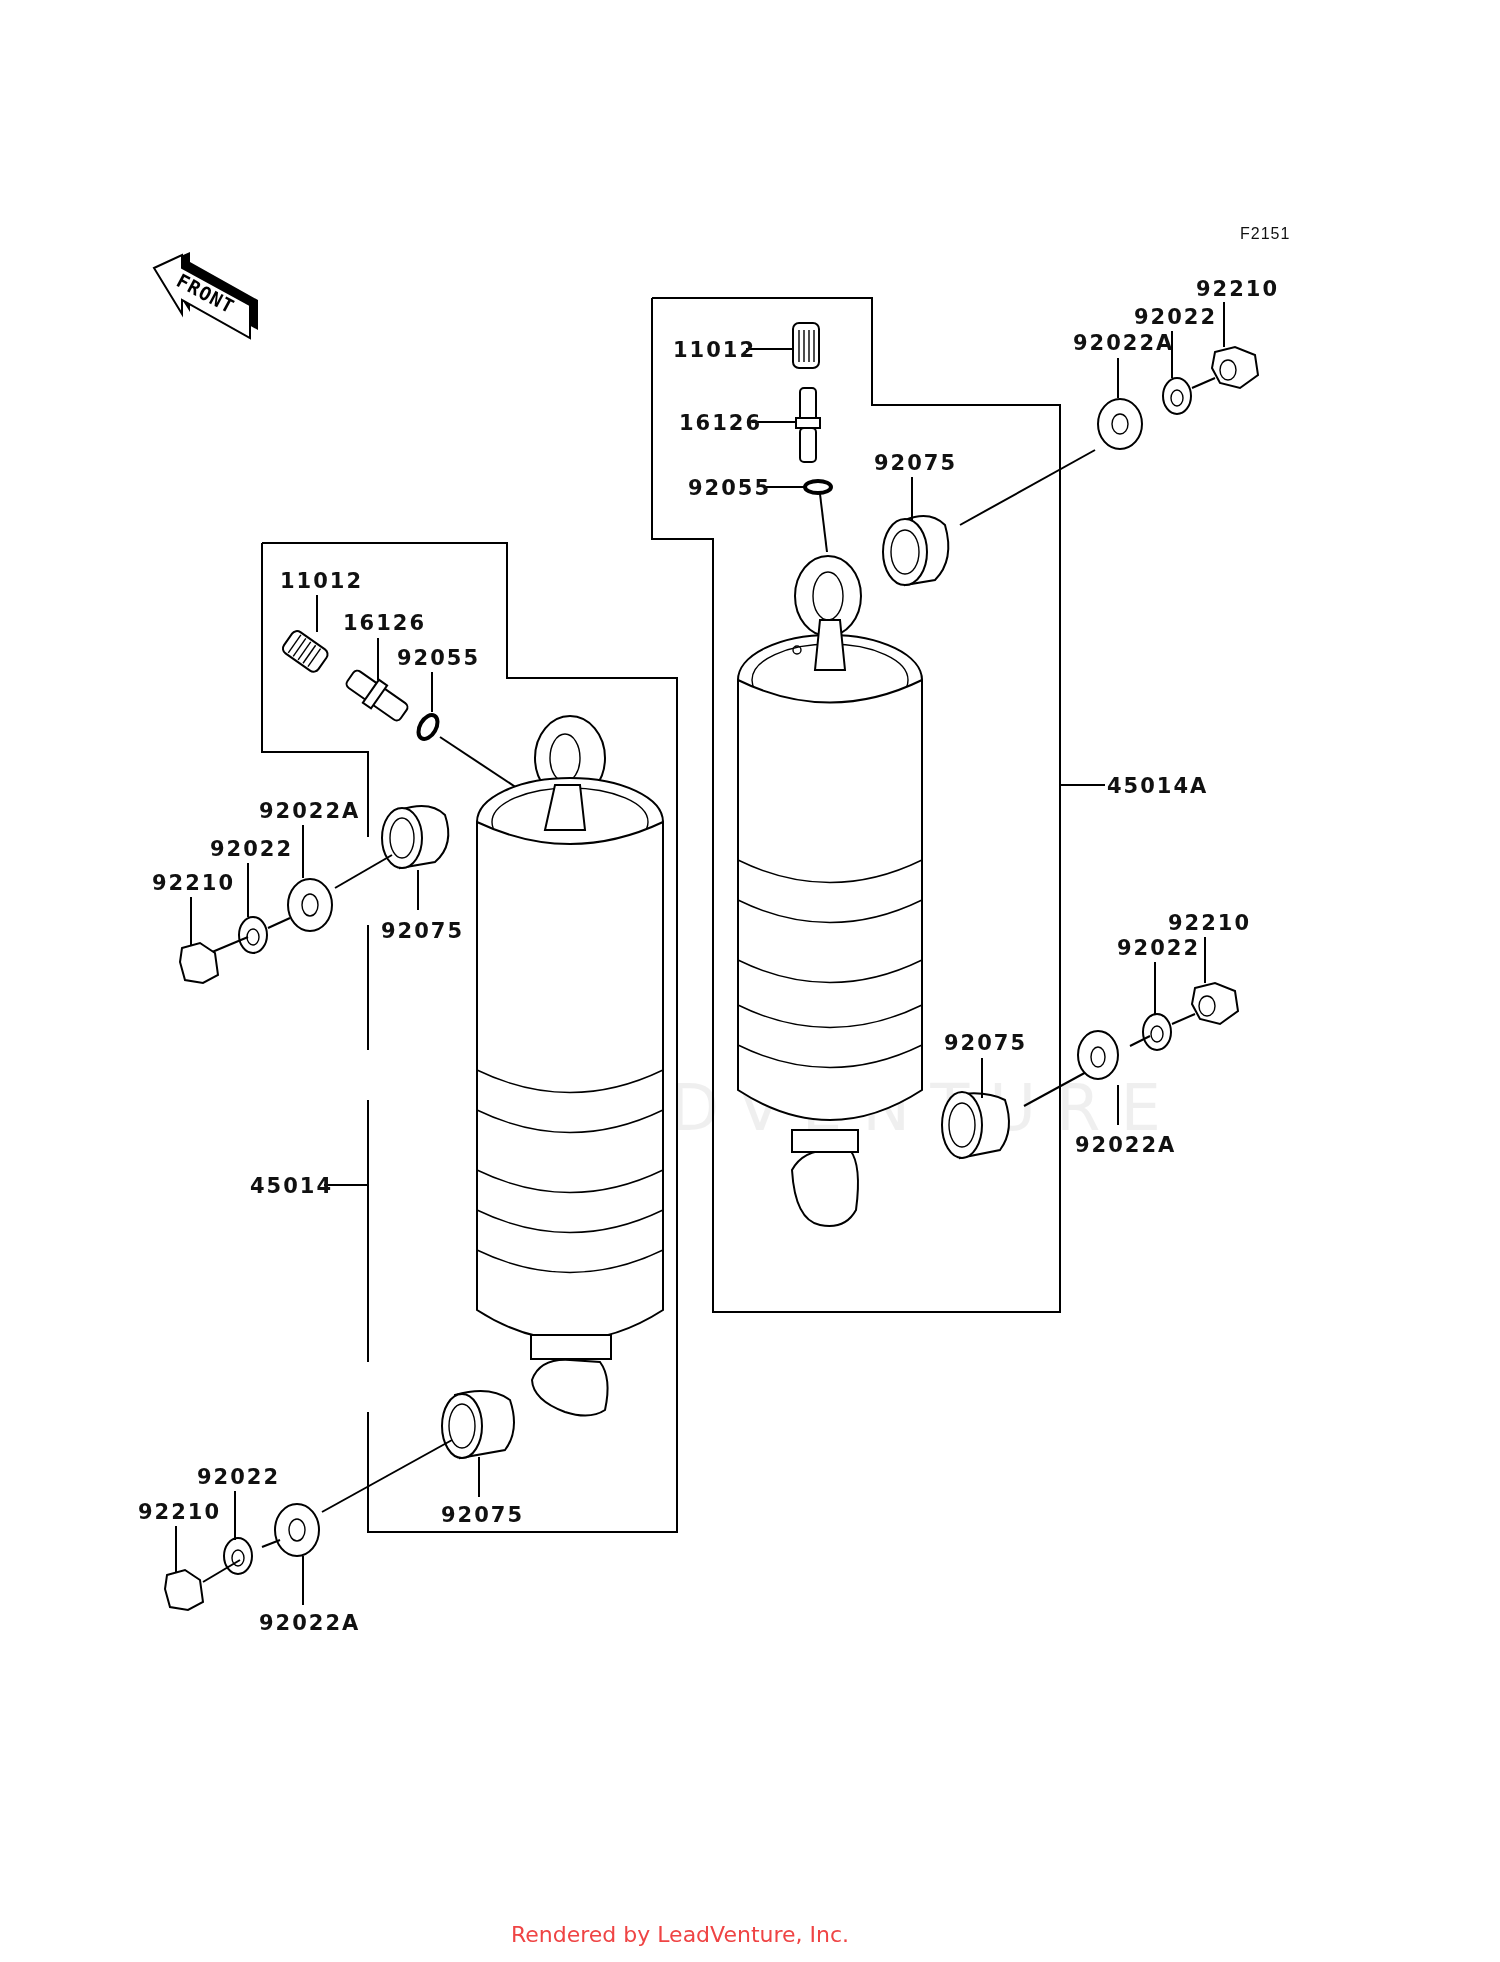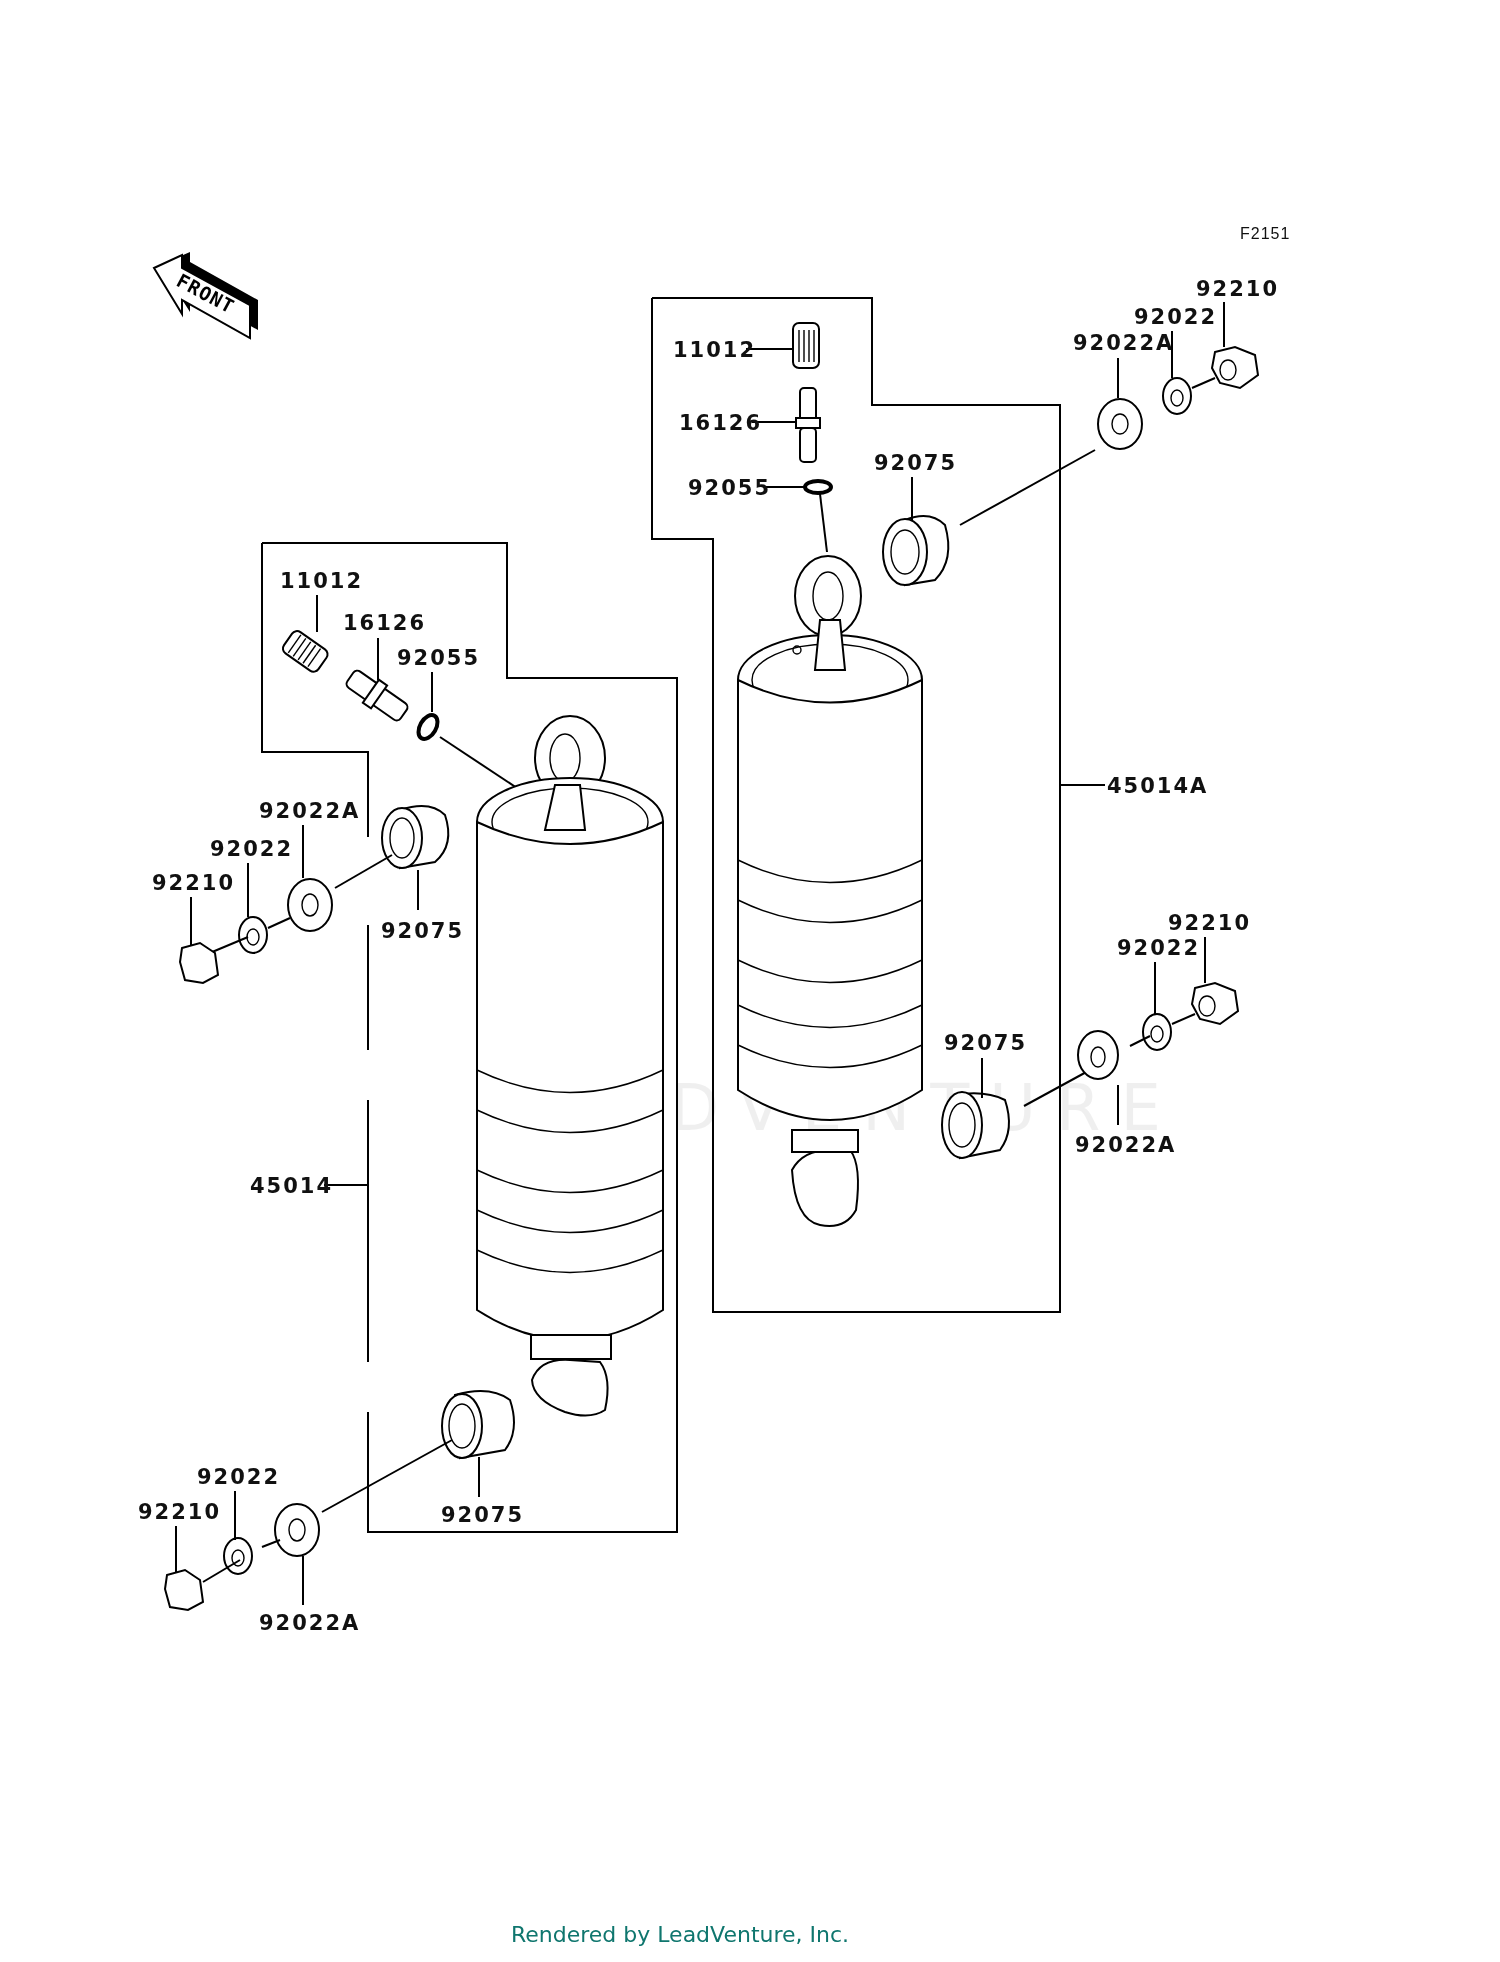--- a/index.html
+++ b/index.html
@@ -4,21 +4,21 @@
 <style>
   html, body { margin: 0; padding: 0; background: #ffffff; }
   body { width: 1500px; height: 1962px; position: relative; overflow: hidden; font-family: "DejaVu Sans", sans-serif; }
   #diagram { position: absolute; left: 0; top: 0; width: 1500px; height: 1962px; }
   .lbl { font-family: "DejaVu Sans", sans-serif; font-weight: bold; font-size: 21px; letter-spacing: 2px; fill: #111; }
   .fig { font-family: "Liberation Sans", sans-serif; font-size: 16px; fill: #111; letter-spacing: 1px; }
   .ln { stroke: #000; stroke-width: 2; fill: none; }
   .part { stroke: #000; stroke-width: 2; fill: #fff; }
   .thin { stroke: #000; stroke-width: 1.4; fill: none; }
   .wm { font-family: "DejaVu Sans", sans-serif; font-size: 64px; fill: #000; opacity: 0.06; letter-spacing: 20px; }
-  .footer { position: absolute; left: 0; width: 1360px; top: 1922px; text-align: center; font-family: "DejaVu Sans", sans-serif; font-size: 22px; color: #0f766e; }
+  .footer { position: absolute; left: 0; width: 1360px; top: 1922px; text-align: center; font-family: "DejaVu Sans", sans-serif; font-size: 22px; color: #ef4444; }
 </style>
 </head>
 <body>
 
 <svg id="diagram" viewBox="0 0 1500 1962" xmlns="http://www.w3.org/2000/svg">
 
   <text class="fig" x="1240" y="239">F2151</text>
 
   <g>
     <polygon points="160,265 190,252 190,262 258,300 258,330 190,292 190,312" fill="#000"></polygon>

